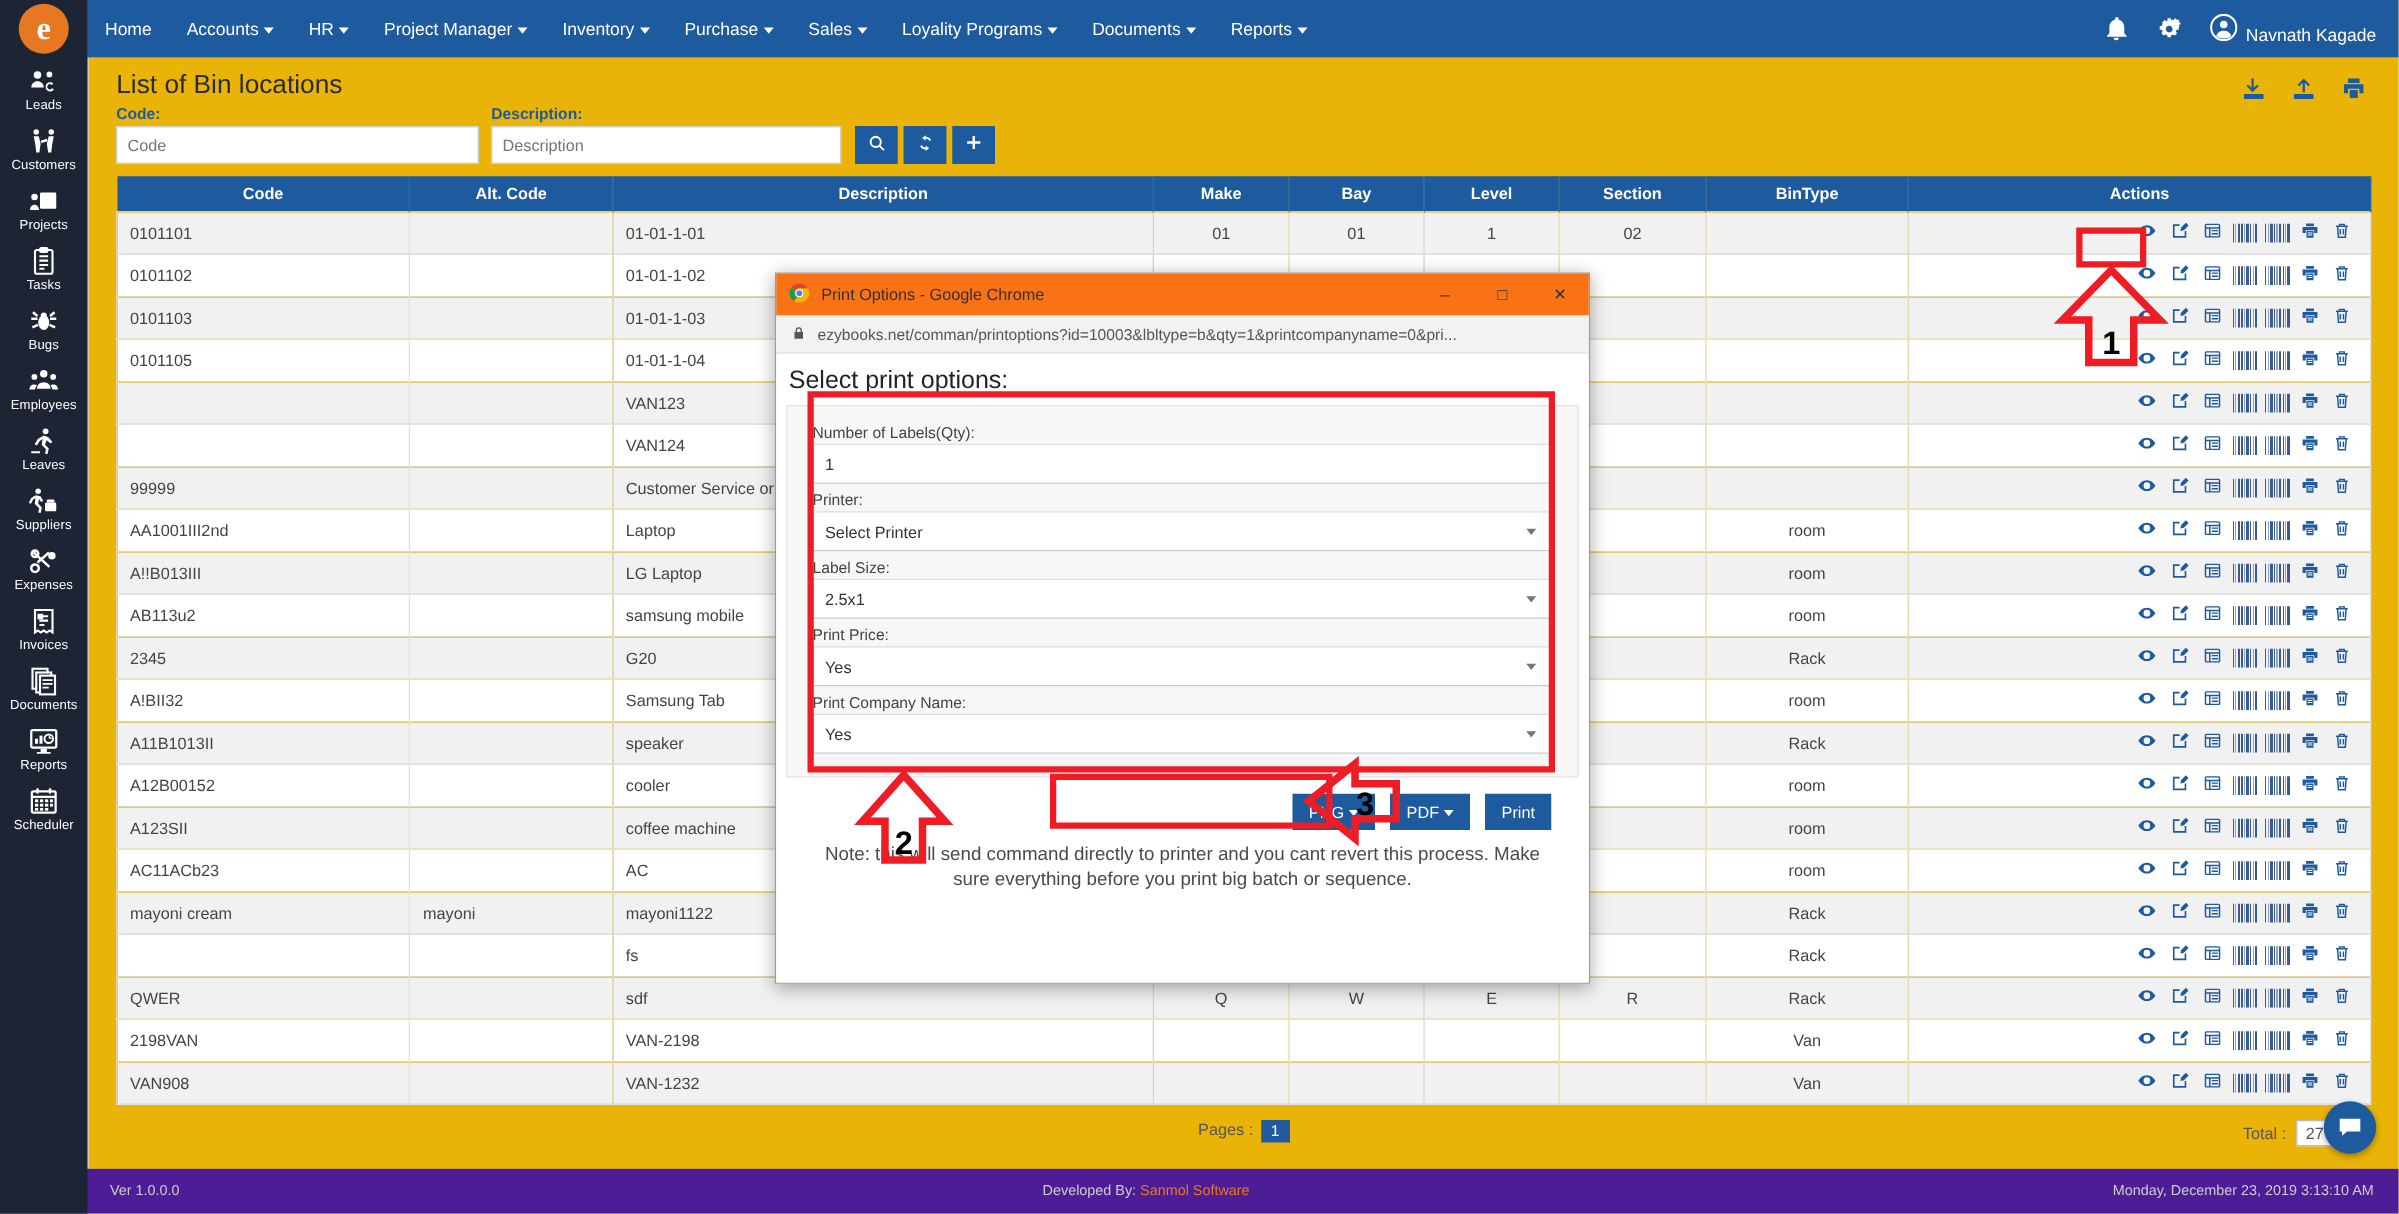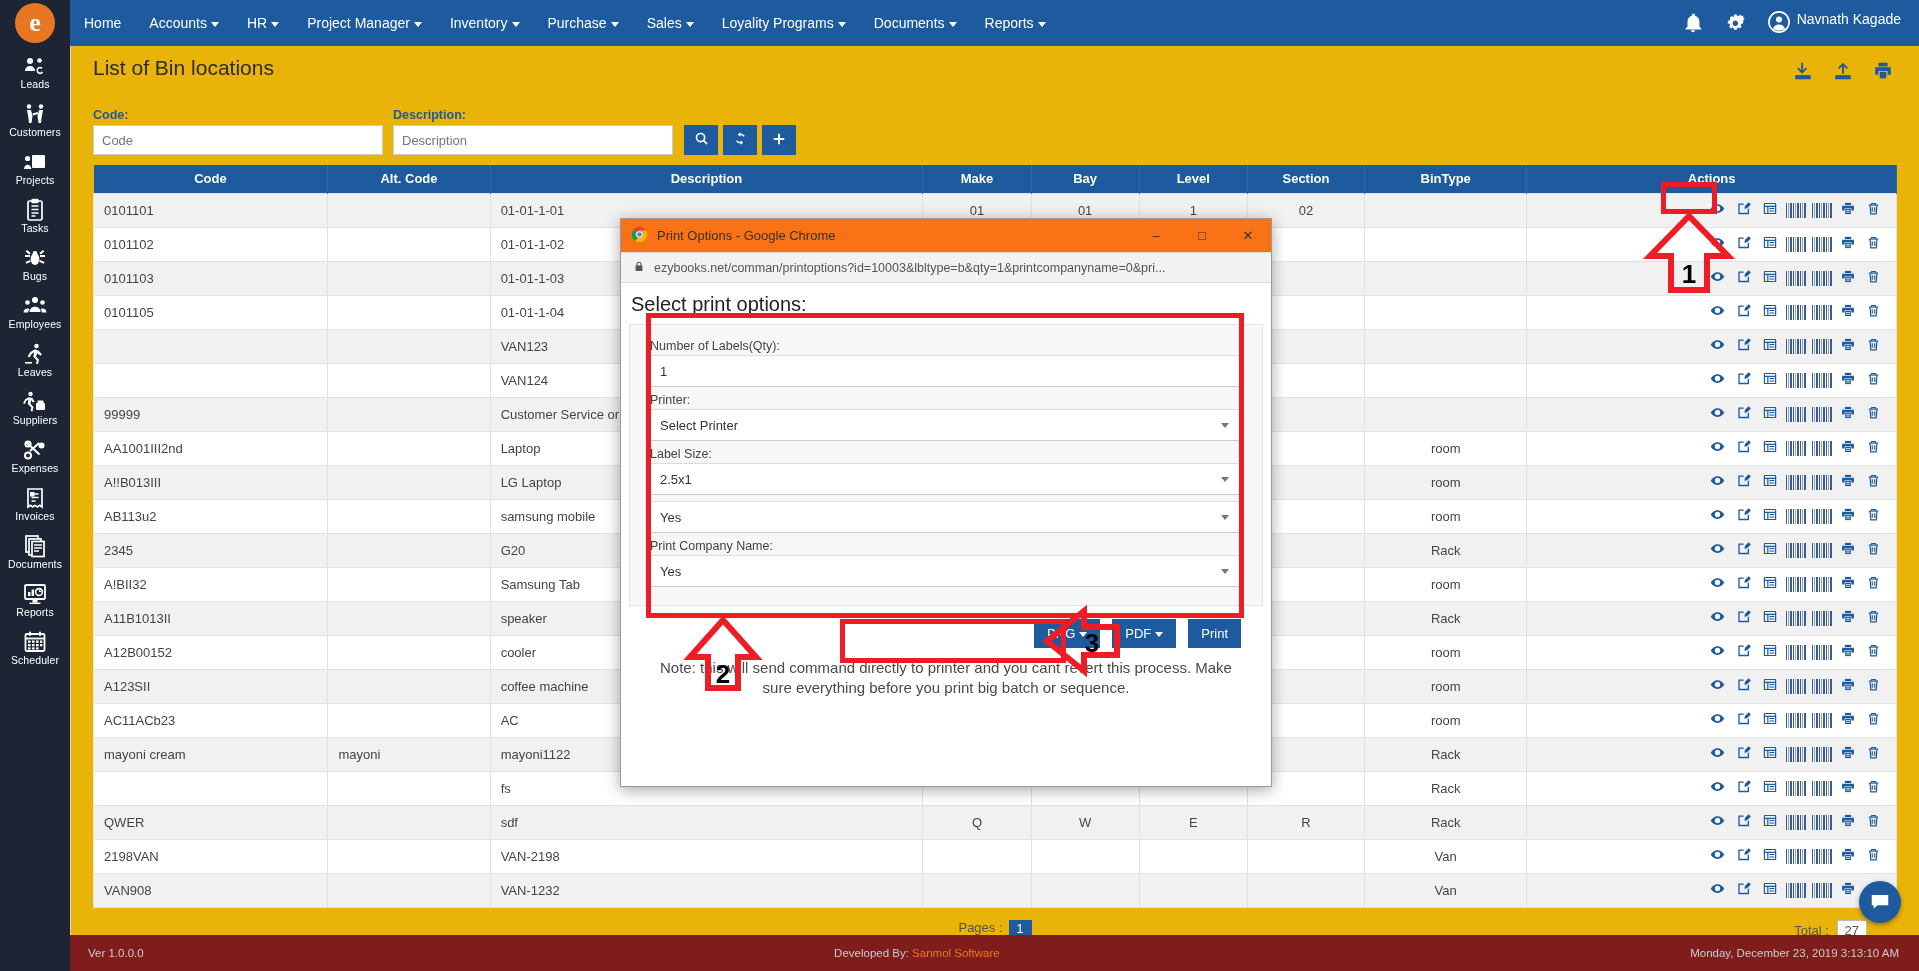--- a/index.html
+++ b/index.html
@@ -40,34 +40,34 @@
     background:#1d5a9e; display:flex; align-items:center; z-index:20;
   }
   .nav-item {
     color:#fff; font-size:14px; padding:0 14px; height:46px; line-height:46px;
     cursor:pointer; white-space:nowrap;
   }
   .caret { display:inline-block; margin-left:4px; border-left:4px solid transparent;
            border-right:4px solid transparent; border-top:5px solid #fff; vertical-align:middle; }
   #nav-right { margin-left:auto; display:flex; align-items:center; padding-right:18px; gap:20px; }
   .nav-ico { color:#fff; cursor:pointer; display:flex; align-items:center; }
-  #user-box { color:#fff; display:flex; align-items:flex-start; gap:7px; cursor:pointer; font-size:14px; }
+  #user-box { color:#fff; display:flex; align-items:flex-end; gap:7px; cursor:pointer; font-size:14px; }
 
   
   #content { position:absolute; left:70px; top:46px; right:0; bottom:36px; background:#eab308;
              border-left:1px solid #d6d6d6; overflow:hidden; }
   #page-head { padding:10px 22px 0 22px; position:relative; }
   #page-title { font-size:21px; color:#2b2b2b; font-weight:normal; margin:0 0 4px 0; }
   #head-icons { position:absolute; right:24px; top:14px; display:flex; gap:16px; color:#1d5a9e; }
   .head-ico { cursor:pointer; }
 
   
   #filters { padding:0 22px; }
   .flt-row-labels { display:flex; }
-  .flt-label { font-size:12.5px; color:#1d5a9e; font-weight:bold;margin-top:24px; }
+  .flt-label { font-size:12.5px; color:#1d5a9e; font-weight:bold; }
   .flt-label.code { width:300px; }
   .flt-row-inputs { display:flex; align-items:center; margin-top:3px; gap:0; }
   .flt-input {
     height:30px; border:1px solid #ccc; padding:4px 8px; font-size:13px; color:#555;
     font-family:"Liberation Sans", sans-serif; background:#fff;
   }
   #f-code { width:290px; margin-right:10px; }
   #f-desc { width:280px; margin-right:11px; }
   .flt-btn {
     height:30px; width:34px; background:#1d5a9e; border:1px solid #1d5a9e; color:#fff;
@@ -96,21 +96,21 @@
 
   
   #pager { display:flex; justify-content:center; padding:12px 0 10px 0;
            position:relative; font-size:13px; color:#555; }
   .pg-badge { display:inline-block; background:#1d5a9e; color:#fff; padding:2px 8px; margin-left:6px; font-size:12.5px; }
   #total-box { position:absolute; right:30px; top:12px; font-size:13px; color:#555; }
   .total-badge { display:inline-block; border:1px solid #bbb; background:#fff; padding:2px 7px; margin-left:4px; color:#555; }
 
   
   #footer {
-    position:absolute; left:0; bottom:0; right:0; height:36px; background:#7f1d1d; color:#ccc;
+    position:absolute; left:0; bottom:0; right:0; height:36px; background:#4c1d95; color:#ccc;
     font-size:11.5px; display:flex; align-items:center; z-index:25;
   }
   #ftr-left { padding-left:88px; }
   #ftr-mid { flex:1; text-align:center; }
   #ftr-mid a { color:#e87722; text-decoration:none; }
   #ftr-right { padding-right:20px; }
 
   
   #chat-bubble {
     position:absolute; right:18px; bottom:48px; width:42px; height:42px; border-radius:50%;
@@ -1134,20 +1134,21 @@
           </div>
           <div class="fld">
             <div class="fld-label">Printer:</div>
             <div class="fld-ctl sel">Select Printer</div>
           </div>
           <div class="fld">
             <div class="fld-label">Label Size:</div>
             <div class="fld-ctl sel">2.5x1</div>
           </div>
           <div class="fld">
+            <div class="fld-label">Print Price:</div>
             <div class="fld-ctl sel">Yes</div>
           </div>
           <div class="fld">
             <div class="fld-label">Print Company Name:</div>
             <div class="fld-ctl sel">Yes</div>
           </div>
         </div>
     </div>
     <div id="pop-buttons">
         <button class="pbtn"><span>PNG</span><span class="caret"></span></button>

